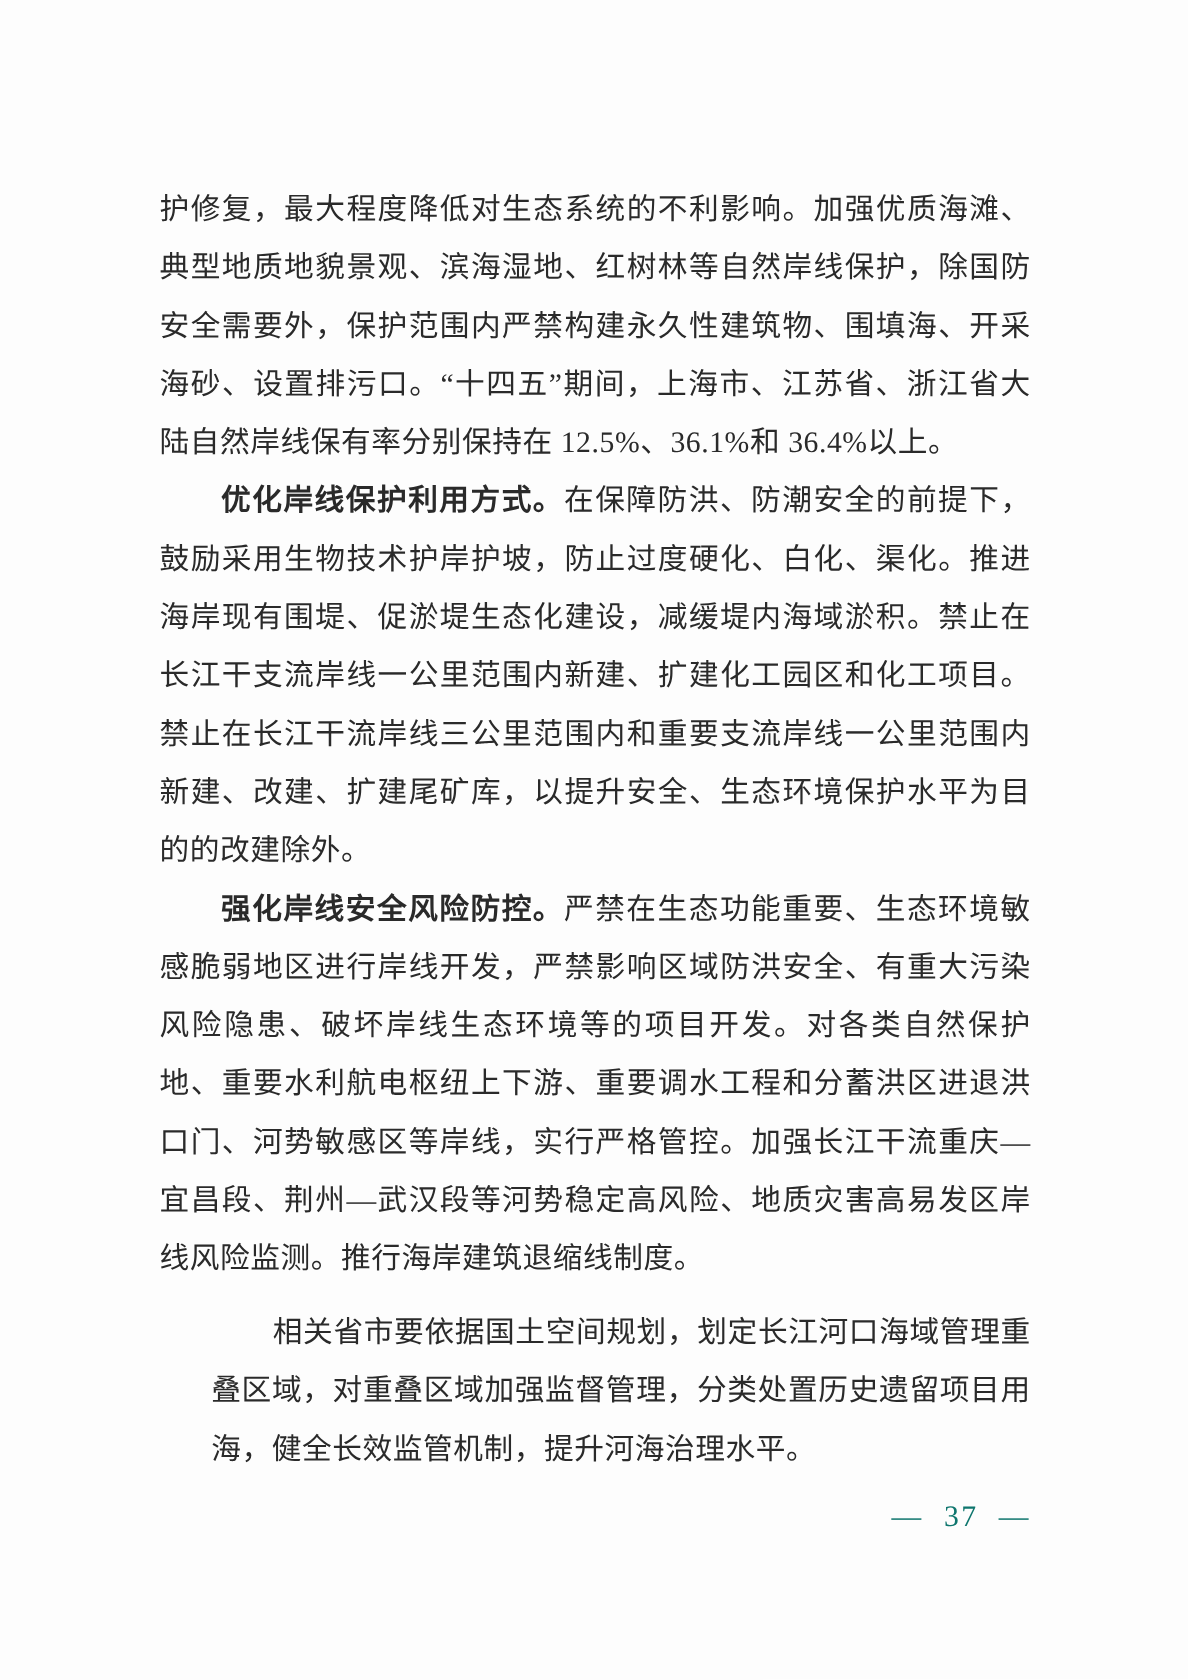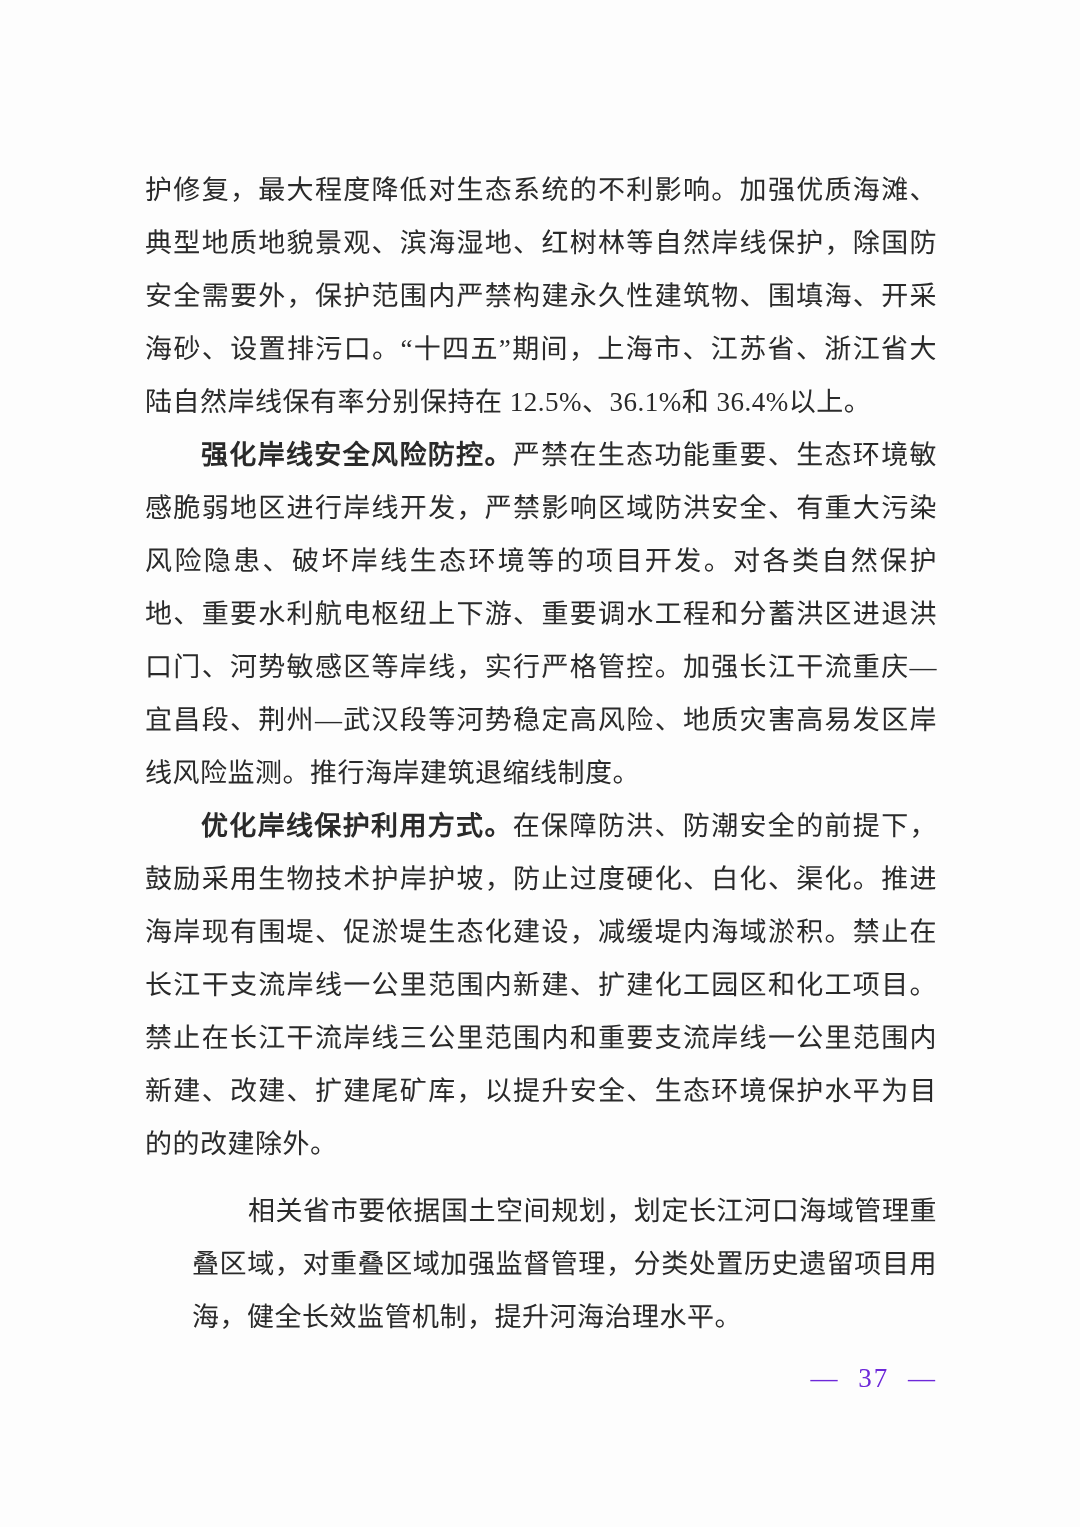--- a/index.html
+++ b/index.html
@@ -45,39 +45,39 @@
     
   }
   .footer {
     position: absolute;
     top: 1358px;
     left: 145px;
     width: 792px;
     text-align: right;
     font-size: 27px;
     line-height: 40px;
-    color: #6d28d9;
+    color: #0f766e;
   }
   .page-number {
     letter-spacing: 2px;
     word-spacing: 10px;
   }
 </style>
 </head>
 <body>
 
 <div class="page">
 
   <main class="doc-body">
 
     <p class="para"><span>护修复，最大程度降低对生态系统的不利影响。加强优质海滩、典型地质地貌景观、滨海湿地、红树林等自然岸线保护，除国防安全需要外，保护范围内严禁构建永久性建筑物、围填海、开采海砂、设置排污口。“十四五”期间，上海市、江苏省、浙江省大陆自然岸线保有率分别保持在 12.5%、36.1%和 36.4%以上。</span></p>
 
+    <p class="para indent"><span class="lead-bold">优化岸线保护利用方式。</span><span>在保障防洪、防潮安全的前提下，鼓励采用生物技术护岸护坡，防止过度硬化、白化、渠化。推进海岸现有围堤、促淤堤生态化建设，减缓堤内海域淤积。禁止在长江干支流岸线一公里范围内新建、扩建化工园区和化工项目。禁止在长江干流岸线三公里范围内和重要支流岸线一公里范围内新建、改建、扩建尾矿库，以提升安全、生态环境保护水平为目的的改建除外。</span></p>
+
     <p class="para indent"><span class="lead-bold">强化岸线安全风险防控。</span><span>严禁在生态功能重要、生态环境敏感脆弱地区进行岸线开发，严禁影响区域防洪安全、有重大污染风险隐患、破坏岸线生态环境等的项目开发。对各类自然保护地、重要水利航电枢纽上下游、重要调水工程和分蓄洪区进退洪口门、河势敏感区等岸线，实行严格管控。加强长江干流重庆—宜昌段、荆州—武汉段等河势稳定高风险、地质灾害高易发区岸线风险监测。推行海岸建筑退缩线制度。</span></p>
-
-    <p class="para indent"><span class="lead-bold">优化岸线保护利用方式。</span><span>在保障防洪、防潮安全的前提下，鼓励采用生物技术护岸护坡，防止过度硬化、白化、渠化。推进海岸现有围堤、促淤堤生态化建设，减缓堤内海域淤积。禁止在长江干支流岸线一公里范围内新建、扩建化工园区和化工项目。禁止在长江干流岸线三公里范围内和重要支流岸线一公里范围内新建、改建、扩建尾矿库，以提升安全、生态环境保护水平为目的的改建除外。</span></p>
 
     <p class="para indent gap-before"><span>相关省市要依据国土空间规划，划定长江河口海域管理重叠区域，对重叠区域加强监督管理，分类处置历史遗留项目用海，健全长效监管机制，提升河海治理水平。</span></p>
 
   </main>
 
   <footer class="footer">
     <span class="page-number">— 37 —</span>
   </footer>
 
 </div>

